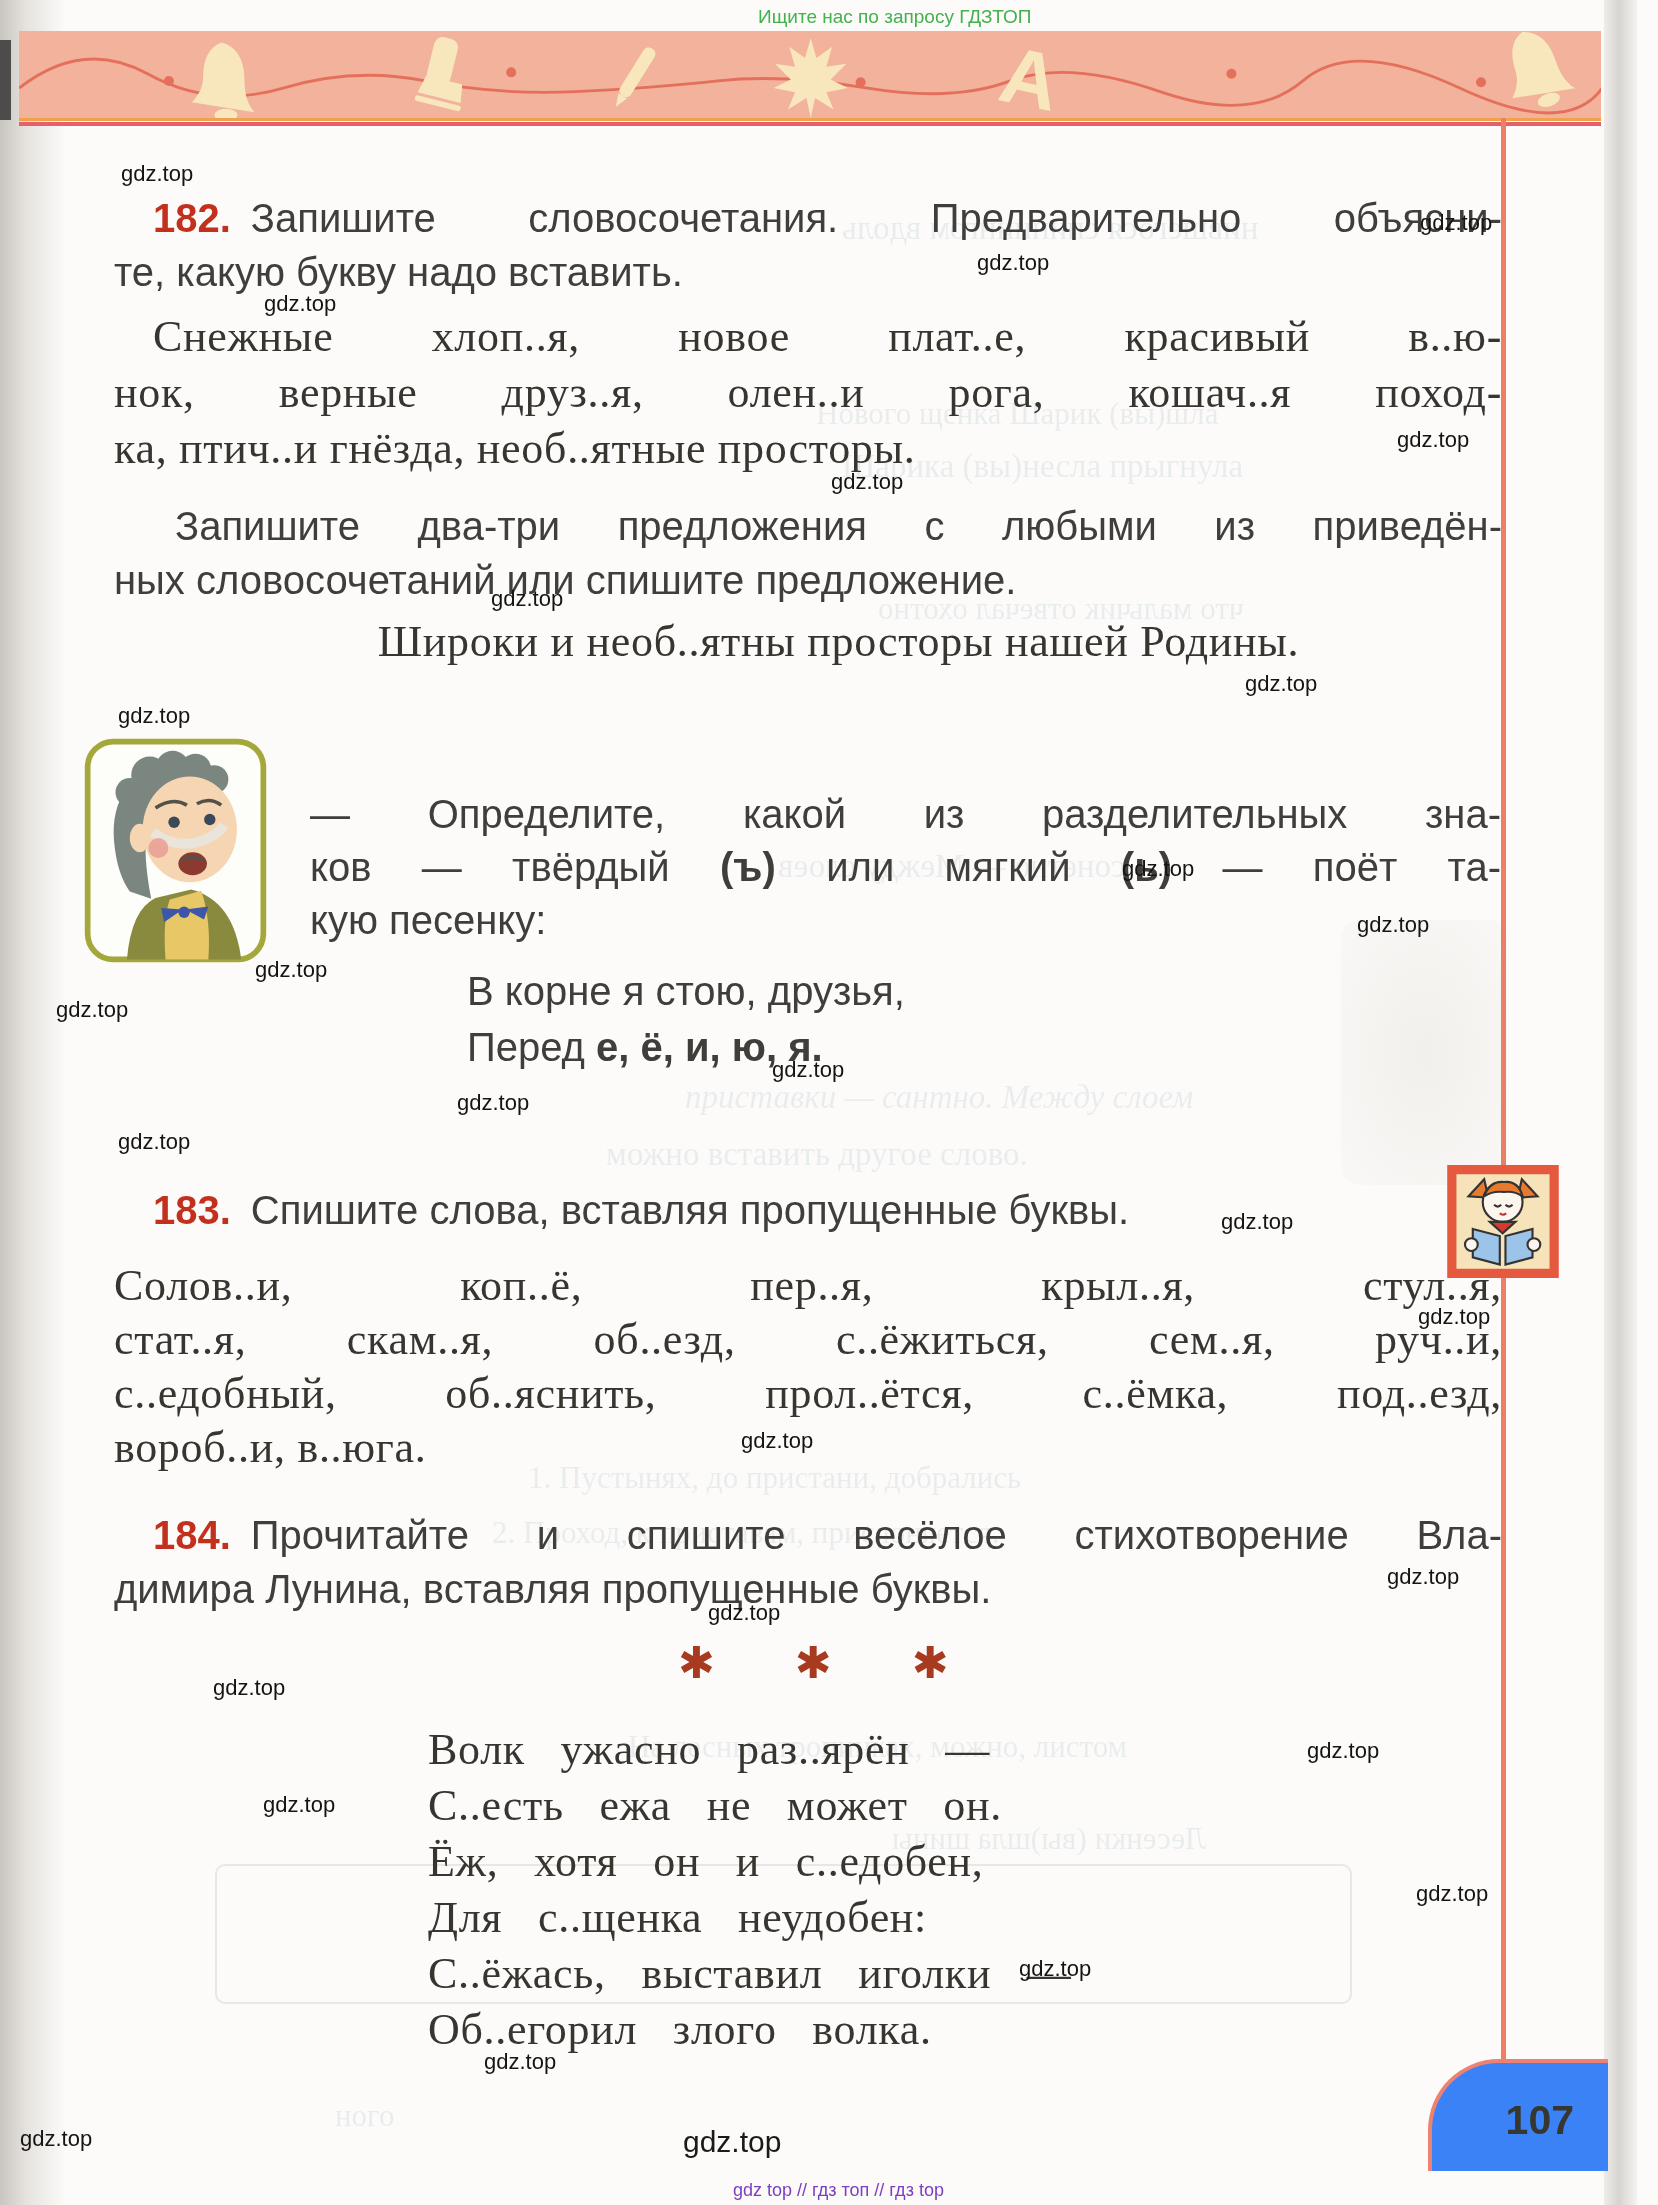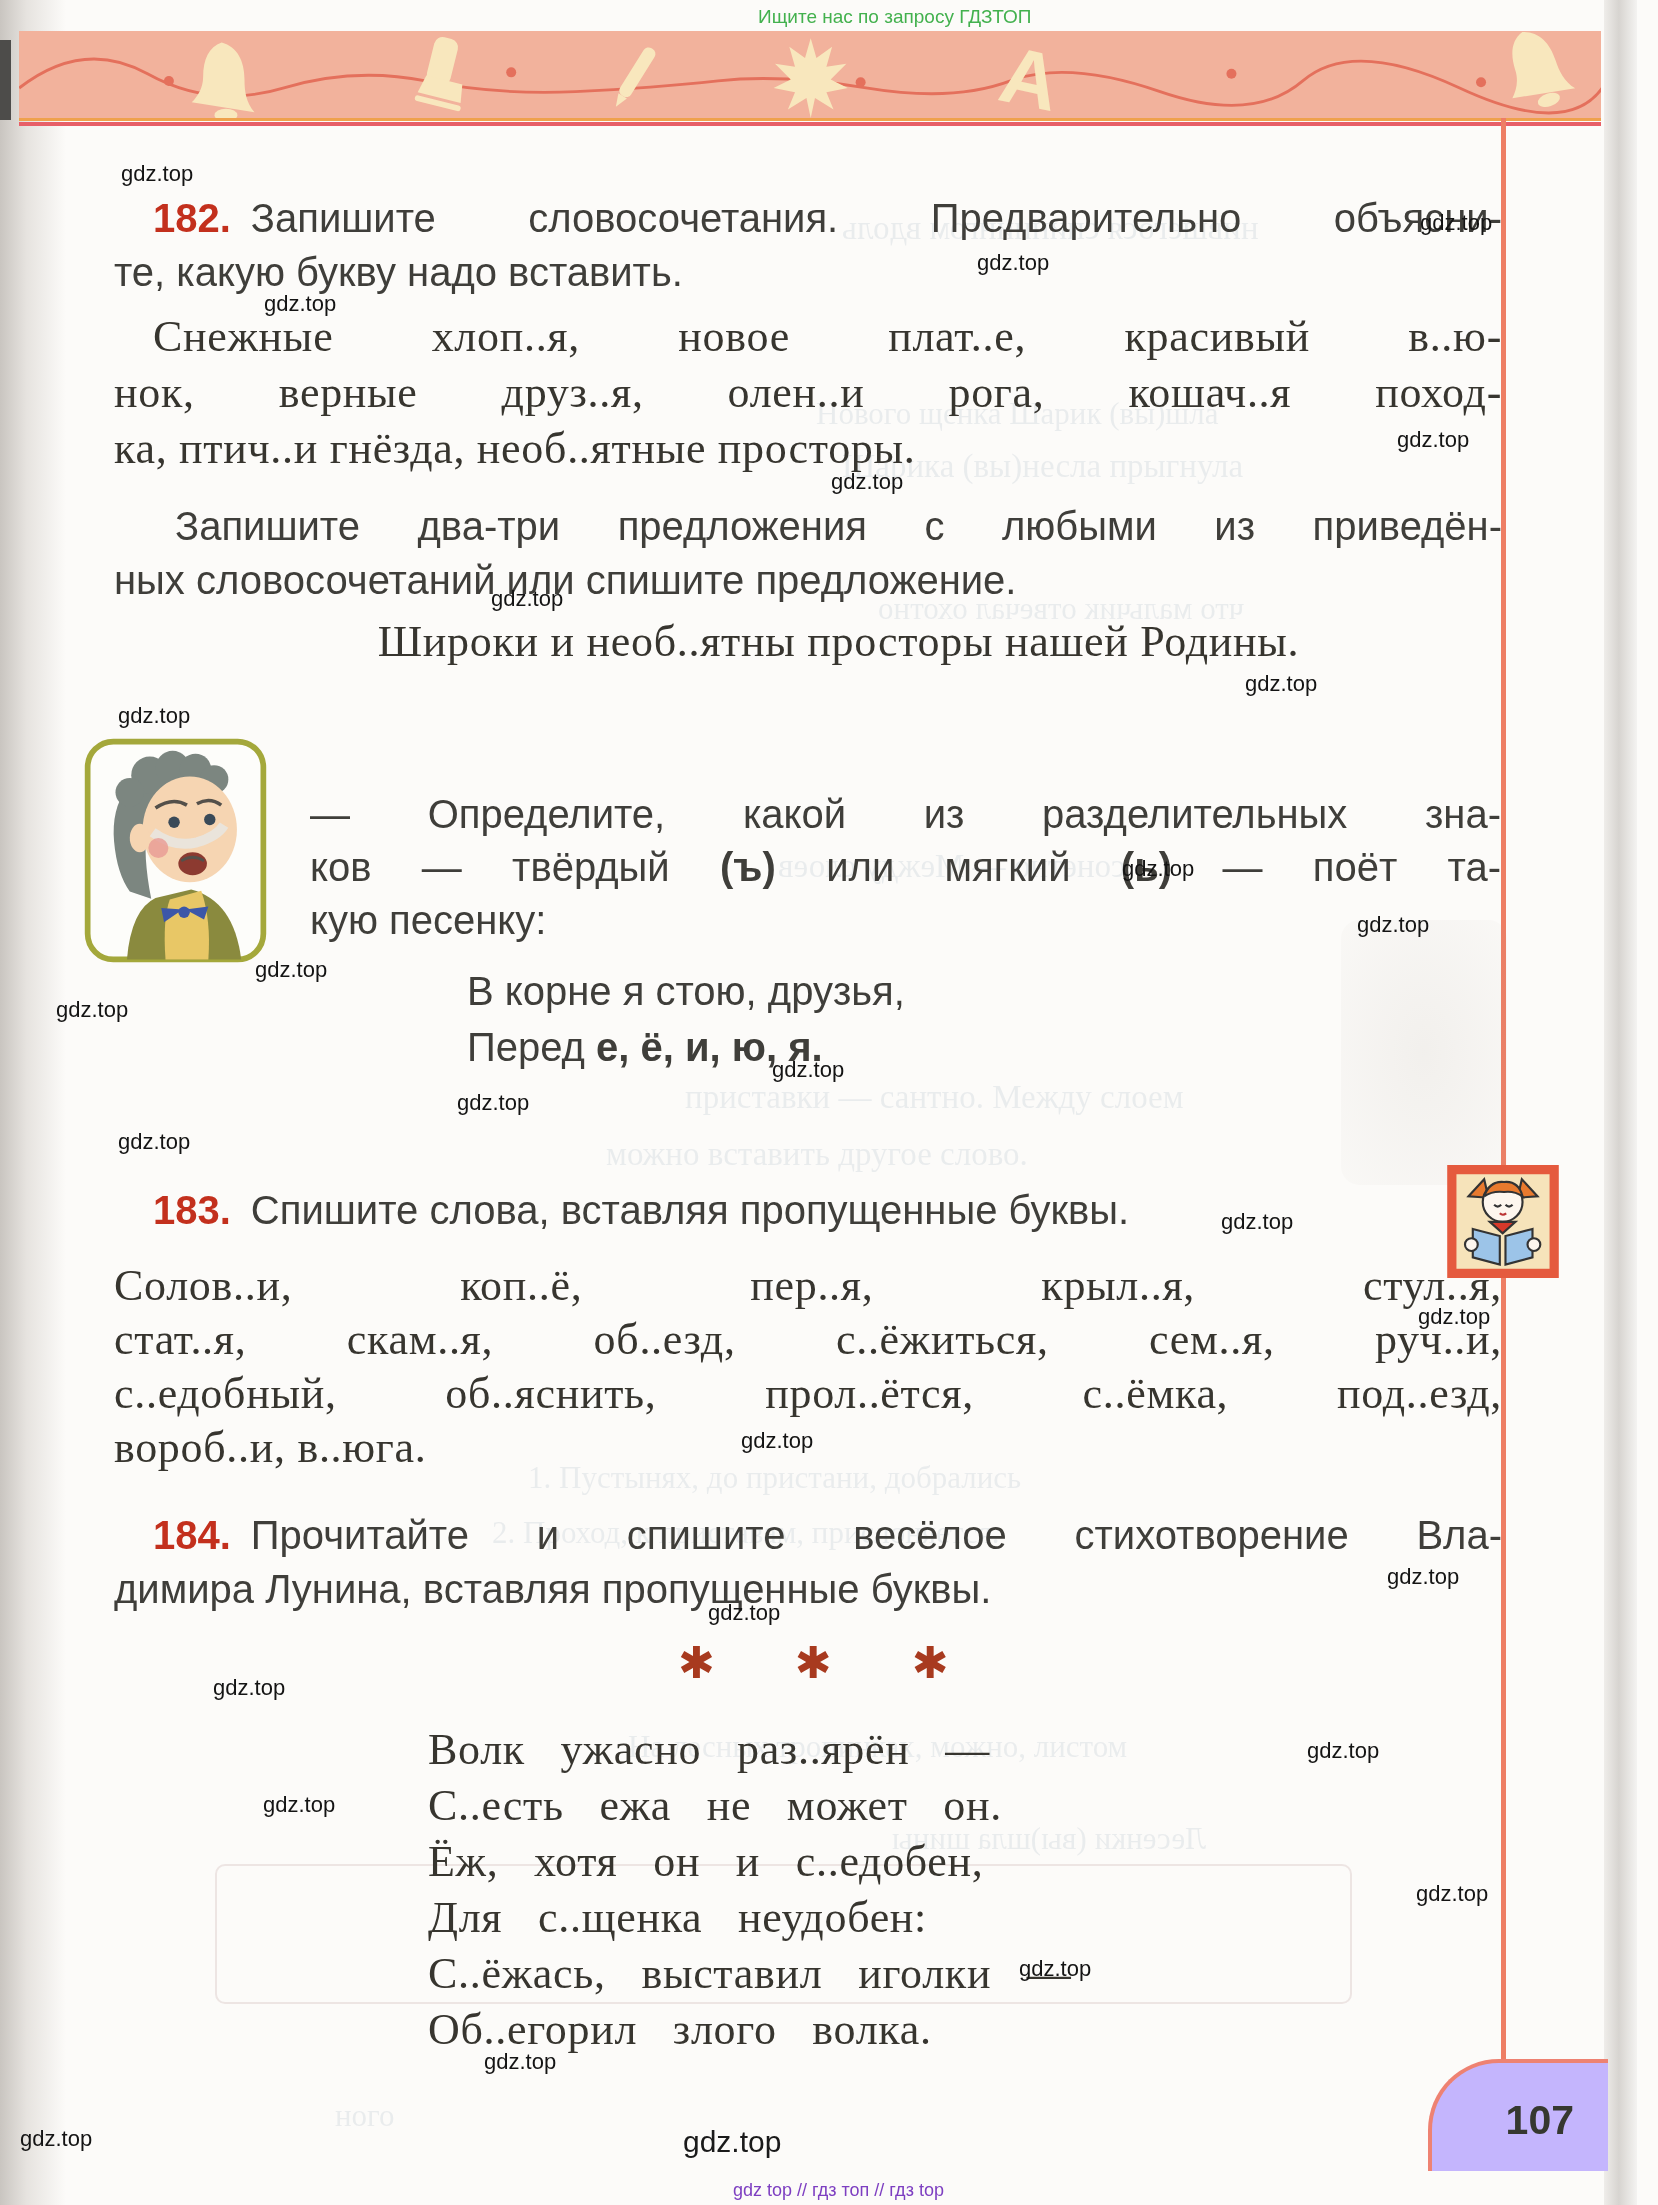--- a/index.html
+++ b/index.html
@@ -26,21 +26,21 @@
   .ln{white-space:normal;}
   .just{text-align:justify;text-align-last:justify;}
   .ind{text-indent:39px;}
   .ind2{text-indent:61px;text-align:center;}
   .exnum{color:#c3301d;font-weight:bold;font-family:"Liberation Sans", sans-serif;margin-right:20px;}
   .b{font-weight:bold;}
   .poemline{line-height:58px;word-spacing:24px;}
   .sep{position:absolute;left:678px;top:1637px;color:#a83a1f;font-size:44px;letter-spacing:33px;
     font-family:"DejaVu Sans", sans-serif;}
   
-  .pagenum-box{position:absolute;left:1428px;top:2059px;width:176px;height:108px;background:#c4b5fd;
+  .pagenum-box{position:absolute;left:1428px;top:2059px;width:176px;height:108px;background:#3b82f6;
     border:4.3px solid #ee8272;border-right:none;border-bottom:none;border-top-left-radius:71px;}
   .pagenum-box span{position:absolute;right:34px;top:34px;font-family:"Liberation Sans", sans-serif;
     font-weight:bold;font-size:41px;color:#363830;}
   
   .wm{position:absolute;font-family:"Liberation Sans", sans-serif;font-size:22px;color:#141414;}
   .green-wm{position:absolute;left:758px;top:5.7px;font-family:"Liberation Sans", sans-serif;
     font-size:19px;color:#43b14e;}
   .purple-wm{position:absolute;left:733px;top:2180px;font-family:"Liberation Sans", sans-serif;
     font-size:18px;color:#7d3fc1;}
   .big-wm{position:absolute;left:683px;top:2125px;font-family:"Liberation Sans", sans-serif;
@@ -102,21 +102,21 @@
   <div class="vrule"></div>
 
   <div class="ghost-portrait"></div>
   <div class="ghost-box"></div>
   <div id="ghost-layer">
       <span class="ghost m" style="left: 842px; top: 210px; font-size: 33px; position: absolute;">нившегося спиннингом вдоль</span>
       <span class="ghost" style="left: 816px; top: 396px; font-size: 31px; position: absolute;">Нового щенка Шарик (вы)шла</span>
       <span class="ghost" style="left: 842px; top: 448px; font-size: 33px; position: absolute;">Шарика (вы)несла прыгнула</span>
       <span class="ghost m" style="left: 878px; top: 591px; font-size: 31px; position: absolute;">что мальчик отвечал охотно</span>
       <span class="ghost m" style="left: 778px; top: 848px; font-size: 33px; position: absolute;">сонетно — Между слоев</span>
-      <span class="ghost" style="left: 685px; top: 1079px; font-size: 33px; position: absolute;">приставки — сантно. Между слоем</span>
+      <span class="ghost" style="left: 685px; top: 1079px; font-size: 33px; position: absolute; font-style: italic;">приставки — сантно. Между слоем</span>
       <span class="ghost" style="left: 606px; top: 1136px; font-size: 33px; position: absolute;">можно вставить другое слово.</span>
       <span class="ghost" style="left: 528px; top: 1460px; font-size: 31px; position: absolute;">1. Пустынях, до пристани, добрались</span>
       <span class="ghost" style="left: 492px; top: 1515px; font-size: 31px; position: absolute; text-align: center;">2. Проход, к приставам, прислоняется.</span>
       <span class="ghost" style="left: 628px; top: 1729px; font-size: 31px; position: absolute;">На лесных тропинках, можно, листом</span>
       <span class="ghost m" style="left: 892px; top: 1821px; font-size: 31px; position: absolute;">Лесенки (вы)шла шины</span>
       <span class="ghost" style="left: 335px; top: 2098px; font-size: 31px; position: absolute;">ного</span>
     </div>
 
   <div class="tb sans" style="top:191px">
     <div class="ln just ind"><span class="exnum">182.</span><span>Запишите словосочетания. Предварительно объясни-</span></div>

